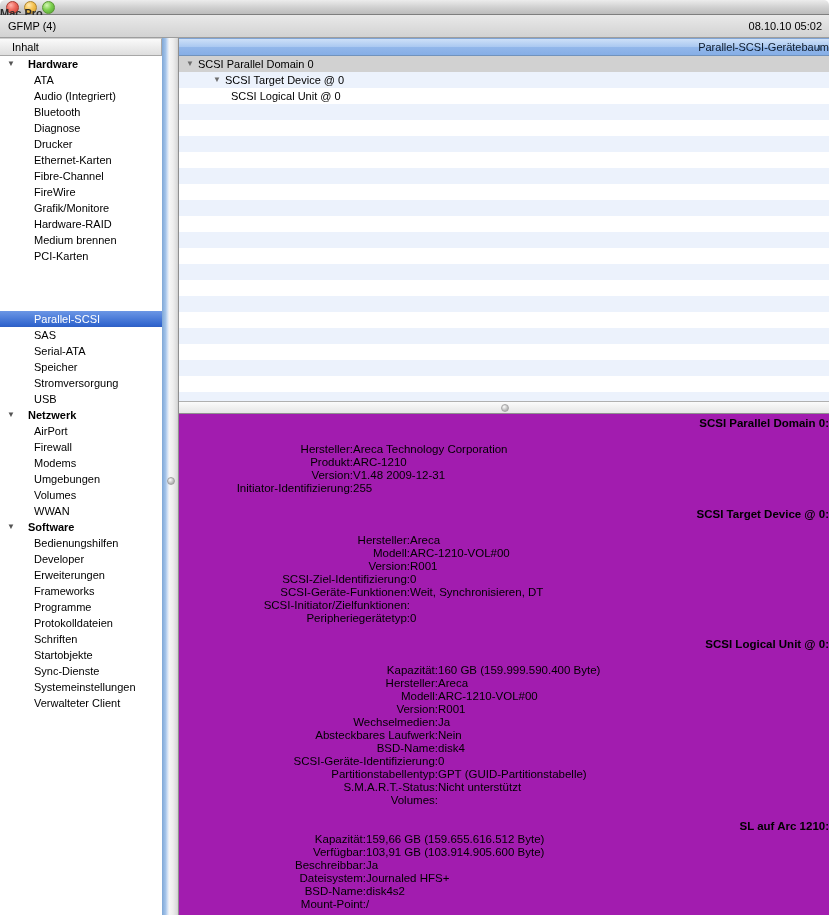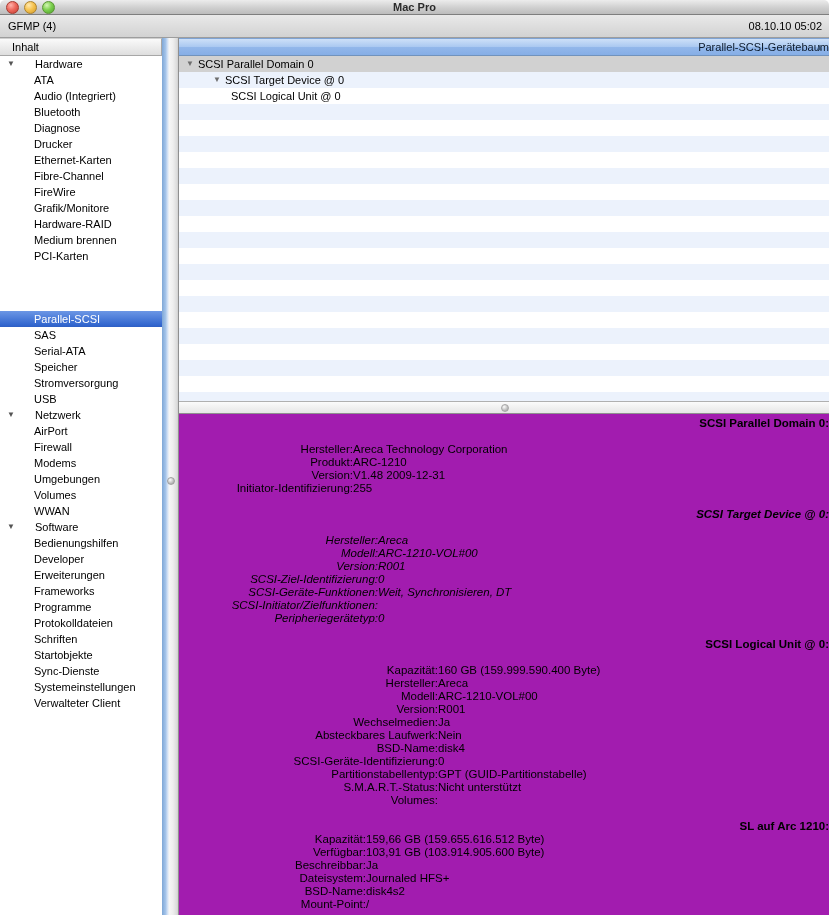--- a/index.html
+++ b/index.html
@@ -4,42 +4,42 @@
 <style>
   html,body{margin:0;padding:0;background:#fff;}
   body{width:829px;height:915px;overflow:hidden;font-family:"Liberation Sans","DejaVu Sans",sans-serif;
        -webkit-font-smoothing:antialiased;color:#000;position:relative;}
   .window{position:absolute;inset:0;}
 
   
   .titlebar{position:absolute;left:0;top:0;right:0;height:14px;
     background:linear-gradient(#ececec,#cfcfcf 55%,#bcbcbc);
     border-bottom:1px solid #7e7e7e;border-radius:5px 5px 0 0;}
-  .title-text{position:absolute;left:0;right:0;top:0;height:14px;line-height:14px;
-    text-align:center;font-size:11px;font-weight:bold;color:#2b2b2b;}
+  .title-text{position:absolute;left:0;right:0;top:6px;height:14px;line-height:14px;
+    text-align:left;font-size:11px;font-weight:bold;color:#2b2b2b;}
   .tl{position:absolute;top:1px;width:11px;height:11px;border-radius:50%;}
   .tl-red{left:6px;background:radial-gradient(circle at 35% 30%, #ffb3ab, #ee6a5e 45%, #c33b2f);border:1px solid #a63a30;}
   .tl-yellow{left:24px;background:radial-gradient(circle at 35% 30%, #ffe9b0, #f6c350 45%, #d29b2a);border:1px solid #ad832e;}
   .tl-green{left:42px;background:radial-gradient(circle at 35% 30%, #d4f5b5, #7ed04f 45%, #4ba02c);border:1px solid #5a9434;}
 
   
   .toolbar{position:absolute;left:0;top:15px;right:0;height:22px;
     background:linear-gradient(#e9e9e9,#d2d2d2);border-bottom:1px solid #9d9d9d;}
   .machine-name{position:absolute;left:8px;top:0;height:22px;line-height:22px;font-size:11px;color:#000;}
   .datetime{position:absolute;right:7px;top:0;height:20px;line-height:22px;font-size:11px;color:#000;}
 
   
   .sidebar-box{position:absolute;left:0;top:38px;width:162px;bottom:0;background:#fff;}
   .sidebar-header{height:16px;background:linear-gradient(#fafafa,#dedede);
     border-bottom:1px solid #a7a7a7;border-right:1px solid #a7a7a7;border-top:1px solid #cfcfcf;
     font-size:11px;line-height:16px;padding-left:12px;color:#000;}
   .sidebar-list{position:absolute;top:18px;left:0;right:0;bottom:0;overflow:hidden;}
   .side-item{height:16px;line-height:16px;font-size:11px;white-space:nowrap;position:relative;color:#000;cursor:default;}
   .side-item .lbl{position:absolute;top:0;}
-  .side-item.d0 .lbl{left:35px;}
+  .side-item.d0 .lbl{left:28px;font-weight:bold;}
   .side-item.d1 .lbl{left:34px;}
   .side-item .tri{position:absolute;left:7px;top:0;font-size:8px;color:#545454;}
   .side-item.selected{background:linear-gradient(#6c97e5,#3367cf 85%,#2e5fc4);color:#fff;margin-top:47px;}
 
   .gutter{position:absolute;left:162px;top:38px;width:16px;bottom:0;
     background:linear-gradient(to right,#7fa7d6 0%,#a3c3e9 22%,#cfdff4 34%,#f6f6f6 45%,#efefef 68%,#dcdcdc 92%,#cfcfcf 100%);
     border-right:1px solid #8f8f8f;}
   .v-dimple{position:absolute;left:5px;top:50%;width:6px;height:6px;border-radius:50%;
     background:radial-gradient(circle at 35% 30%,#fdfdfd,#bdbdbd 60%,#9a9a9a);border:1px solid #a0a0a0;}
 
@@ -65,21 +65,21 @@
     border-top:1px solid #b0b0b0;border-bottom:1px solid #8f8f8f;position:relative;}
   .h-dimple{position:absolute;left:50%;top:2px;width:6px;height:6px;margin-left:-3px;border-radius:50%;
     background:radial-gradient(circle at 35% 30%,#fdfdfd,#bdbdbd 60%,#9a9a9a);border:1px solid #a6a6a6;}
 
   
   .detail-pane{flex:1 1 auto;background:#a21caf;overflow:hidden;padding-top:3px;font-size:11.5px;line-height:13px;}
   .section{margin-bottom:13px;}
   .section.tight{margin-bottom:0;}
   .sec-title{font-weight:bold;margin-bottom:13px;white-space:nowrap;}
   .section.tight .sec-title{margin-bottom:0;}
-  .sec0{margin-left:5px;}  .sec1{margin-left:24px;font-style:italic;}  .sec2{margin-left:84px;}  .sec3{margin-left:108px;}
+  .sec0{margin-left:5px;}  .sec1{margin-left:56px;}  .sec2{margin-left:84px;}  .sec3{margin-left:108px;}
   .drow{margin-left:7px;white-space:nowrap;display:flex;}
   .dlabel{flex:0 0 auto;display:inline-block;}
   .sec0 .dlabel{width:162px;} .sec1 .dlabel{width:168px;} .sec2 .dlabel{width:168px;} .sec3 .dlabel{width:72px;}
   .dvalue{flex:0 0 auto;}
 </style>
 </head>
 <body>
 
 <div class="window">
 

